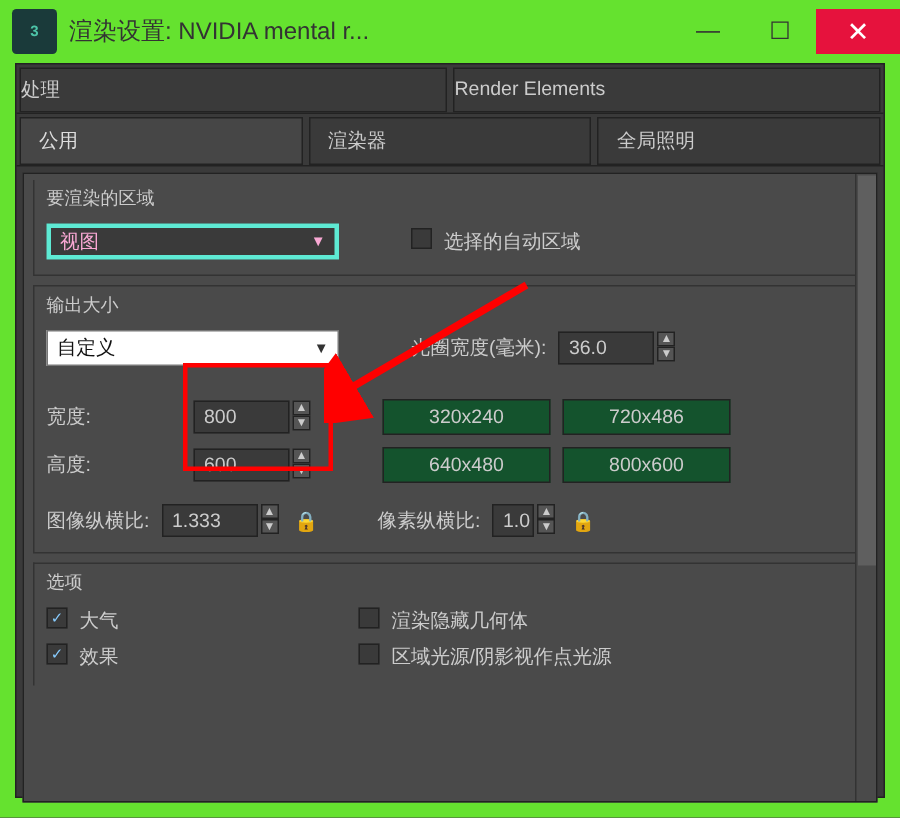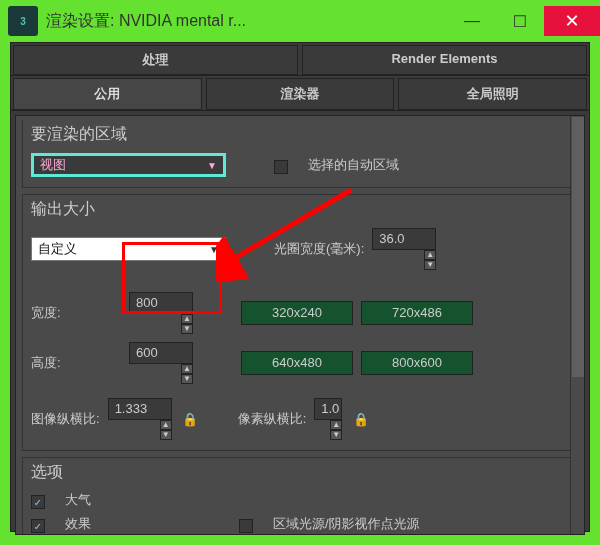--- a/index.html
+++ b/index.html
@@ -70,51 +70,49 @@
 .tabrow {
   display: flex;
   border-bottom: 1px solid #222;
 }
 .tab {
   flex: 1;
   background: #3a3a3a;
   color: #ccc;
   border: 1px solid #222;
   padding: 5px 0;
-  text-align: center;
   font-size: 13px;
   margin: 2px 2px 0 2px;
-  font-weight: bold;
 }
 .tab.active {
   background: #464646;
   color: #ddd;
 }
-.tabrow.row2 .tab { padding: 6px 0; }
+.tabrow.row2 .tab { padding: 6px 12px; }
 .content {
   background: #4a4a4a;
   border: 1px solid #222;
   margin: 4px;
   height: 420px;
   padding: 4px 6px;
   color: #ccc;
   position: relative;
   overflow: hidden;
 }
 .group {
   border: 1px solid #333;
   margin-bottom: 6px;
   padding: 6px 8px 10px 8px;
   position: relative;
 }
 .group-title {
   position: relative;
   top: -2px;
   color: #ccc;
-  font-size: 16px;
+  font-size: 12px;
 }
 .row { display: flex; align-items: center; margin-top: 6px; gap: 8px; }
 .select {
   background: #3a3a3a;
   border: 3px solid #5eead4;
   color: #f9a8d4;
   height: 24px;
   padding: 2px 6px;
   display: flex;
   align-items: center;
@@ -122,40 +120,39 @@
   width: 195px;
 }
 .select.white-style {
   background: #fff;
   color: #111;
   border: 1px solid #777;
 }
 .caret { font-size: 10px; margin-left: 8px; }
 .checkbox {
   display: flex;
-  align-items: flex-end;
-  gap: 20px;
+  align-items: flex-start;
+  gap: 8px;
 }
 .cb {
   width: 14px;
   height: 14px;
   border: 1px solid #222;
   background: #3a3a3a;
   display: flex;
   align-items: center;
   justify-content: center;
   font-size: 10px;
   color: #6cf;
 }
 .cb.checked::after { content: "✓"; color: #8cf; }
 .label { color: #ccc; }
 .spinner {
   display: flex;
-  align-items: flex-end;
-  flex-direction: column;
+  align-items: flex-start;
 }
 .num-input {
   background: #3a3a3a;
   border: 1px solid #222;
   color: #ccc;
   height: 22px;
   padding: 2px 6px;
   width: 64px;
   font-size: 13px;
 }
@@ -327,20 +324,24 @@
         </div>
       </div>
 
       <div class="group" style="border-bottom:none;">
         <div class="group-title">选项</div>
         <div class="row">
           <div class="checkbox" style="width:200px;">
             <div class="cb checked"></div>
             <span class="label">大气</span>
           </div>
+          <div class="checkbox">
+            <div class="cb"></div>
+            <span class="label">渲染隐藏几何体</span>
+          </div>
         </div>
         <div class="row">
           <div class="checkbox" style="width:200px;">
             <div class="cb checked"></div>
             <span class="label">效果</span>
           </div>
           <div class="checkbox">
             <div class="cb"></div>
             <span class="label">区域光源/阴影视作点光源</span>
           </div>

